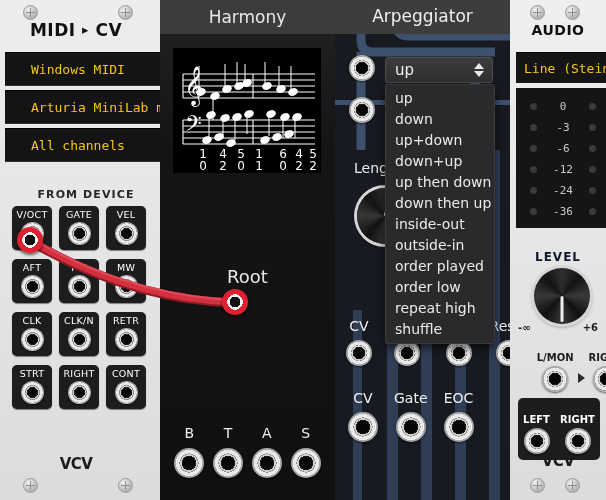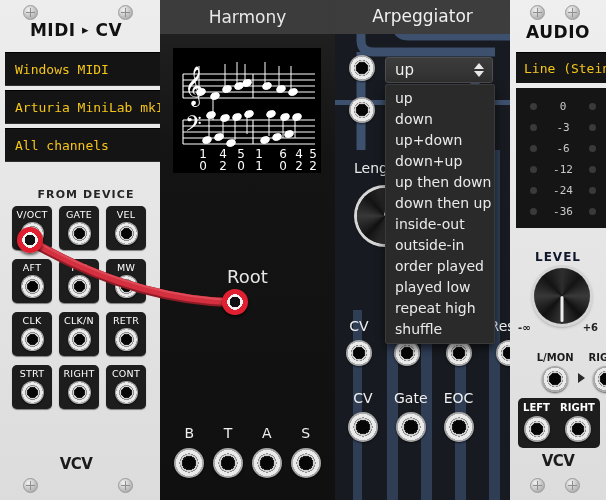--- a/index.html
+++ b/index.html
@@ -34,21 +34,21 @@
   
   #midicv{width:160px;background:#e6e6e6;}
   #midicv .panel{position:absolute;inset:0;background:linear-gradient(#ededed,#dcdcdc);}
   .mc-title{position:absolute;top:20px;left:0;right:8px;text-align:center;
     font-weight:bold;font-size:17px;color:#111;letter-spacing:.5px;}
   .mc-arrow{font-size:13px;vertical-align:2px;}
   .mc-display{position:absolute;left:5px;right:0;height:32px;background:#141414;
     border-top:1px solid #000;border-bottom:1px solid #303030;
     display:flex;align-items:center;overflow:hidden;}
   .mc-display span{color:#f5c518;font-family:"DejaVu Sans Mono","Liberation Mono",monospace;
-    font-size:13px;white-space:nowrap;padding-left:10px;}
+    font-size:13px;white-space:nowrap;padding-left:26px;}
   #mcd1{top:52px;} #mcd2{top:90px;} #mcd3{top:128px;}
   .mc-sub{position:absolute;top:188px;left:0;right:8px;text-align:center;
     font-size:11px;font-weight:bold;color:#262626;letter-spacing:1.1px;padding-left:20px;}
   .mc-grid{position:absolute;top:206px;left:12px;width:134px;
     display:grid;grid-template-columns:repeat(3,1fr);row-gap:9px;column-gap:7px;}
   .portbox{background:#1d1d1d;border-radius:5px;padding:3px 0 5px;
     display:flex;flex-direction:column;align-items:center;box-shadow:0 1px 1px rgba(0,0,0,.45);}
   .portbox .lbl{color:#fff;font-size:9.5px;font-weight:normal;letter-spacing:.3px;margin-bottom:2px;}
   .vcvlogo{position:absolute;left:0;right:8px;text-align:center;font-weight:bold;
     font-size:15px;color:#1b1b1b;letter-spacing:-.5px;}
@@ -98,21 +98,21 @@
   .arp-select .spin i.d{border-top:6px solid #e8e8e8;}
   .arp-menu{position:absolute;left:50px;top:84px;width:108px;background:#2a2a2a;
     border:1px solid #3a3a3a;border-radius:2px;z-index:10;padding:3px 0;
     box-shadow:0 4px 10px rgba(0,0,0,.6);}
   .arp-menu .it{color:#eaeaea;font-size:14px;padding:2px 0 2px 9px;line-height:17px;white-space:nowrap;}
 
   
   #audio{width:96px;background:#e9e9e9;}
   #audio .panel{position:absolute;inset:0;background:linear-gradient(#efefef,#dcdcdc);}
   .au-title{position:absolute;top:22px;left:0;right:0;text-align:center;
-    font-weight:bold;font-size:17px;color:#101010;letter-spacing:.5px;}
+    font-weight:bold;font-size:14px;color:#101010;letter-spacing:.5px;}
   .au-display{position:absolute;top:52px;left:6px;right:-4px;height:30px;background:#151515;
     border-top:1px solid #000;display:flex;align-items:center;overflow:hidden;}
   .au-display span{color:#f5c518;font-family:"DejaVu Sans Mono","Liberation Mono",monospace;
     font-size:13px;white-space:nowrap;padding-left:8px;}
   .au-meter{position:absolute;top:88px;left:6px;right:-4px;height:140px;background:#151515;
     padding-top:8px;box-sizing:border-box;}
   .mrow{display:flex;align-items:center;justify-content:center;gap:13px;height:21px;}
   .mled{width:7px;height:7px;border-radius:50%;background:#3a3a3a;}
   .mlbl{color:#c9c9c9;font-family:"DejaVu Sans Mono","Liberation Mono",monospace;
     font-size:11px;width:26px;text-align:center;}
@@ -121,21 +121,21 @@
   .au-knob{position:absolute;left:24px;top:268px;}
   .au-minmax{position:absolute;top:322px;left:8px;right:8px;display:flex;
     justify-content:space-between;font-size:10px;font-weight:bold;color:#222;}
   .au-mon{position:absolute;top:352px;left:0;right:0;display:flex;
     justify-content:center;align-items:flex-end;gap:4px;margin-left:44px;}
   .au-mon .c{display:flex;flex-direction:column;align-items:center;}
   .au-mon .lbl{font-size:10px;font-weight:bold;color:#1b1b1b;margin-bottom:3px;}
   .au-mon .tri{width:0;height:0;border-top:5px solid transparent;border-bottom:5px solid transparent;
     border-left:7px solid #2a2a2a;margin-bottom:9px;}
   .au-out{position:absolute;top:398px;left:8px;right:6px;background:#1d1d1d;border-radius:5px;
-    padding:4px 0 6px;display:flex;justify-content:space-around;}
+    padding:16px 0 6px;display:flex;justify-content:space-around;}
   .au-out .c{display:flex;flex-direction:column;align-items:center;}
   .au-out .lbl{color:#fff;font-size:10px;font-weight:bold;margin-bottom:3px;}
 
   
   #cable{position:absolute;left:0;top:0;width:606px;height:500px;pointer-events:none;z-index:20;}
   .plug{position:absolute;width:26px;height:26px;border-radius:50%;z-index:21;
     background:radial-gradient(circle at 50% 50%,#111 0 30%,#f3f3f3 30% 42%,#e02030 42% 100%);
     box-shadow:0 2px 3px rgba(0,0,0,.6);}
 </style>
 </head>
@@ -412,21 +412,21 @@
     <div class="arp-menu">
       <div class="it">up</div>
       <div class="it">down</div>
       <div class="it">up+down</div>
       <div class="it">down+up</div>
       <div class="it">up then down</div>
       <div class="it">down then up</div>
       <div class="it">inside-out</div>
       <div class="it">outside-in</div>
       <div class="it">order played</div>
-      <div class="it">played low</div>
+      <div class="it">order low</div>
       <div class="it">repeat high</div>
       <div class="it">shuffle</div>
     </div>
   </div>
 
   <div class="module" id="audio">
     <div class="panel"></div>
     <div class="screw" style="left:20px;top:5px;"></div>
     <div class="screw" style="left:55px;top:5px;"></div>
     <div class="screw" style="left:20px;top:478px;"></div>

